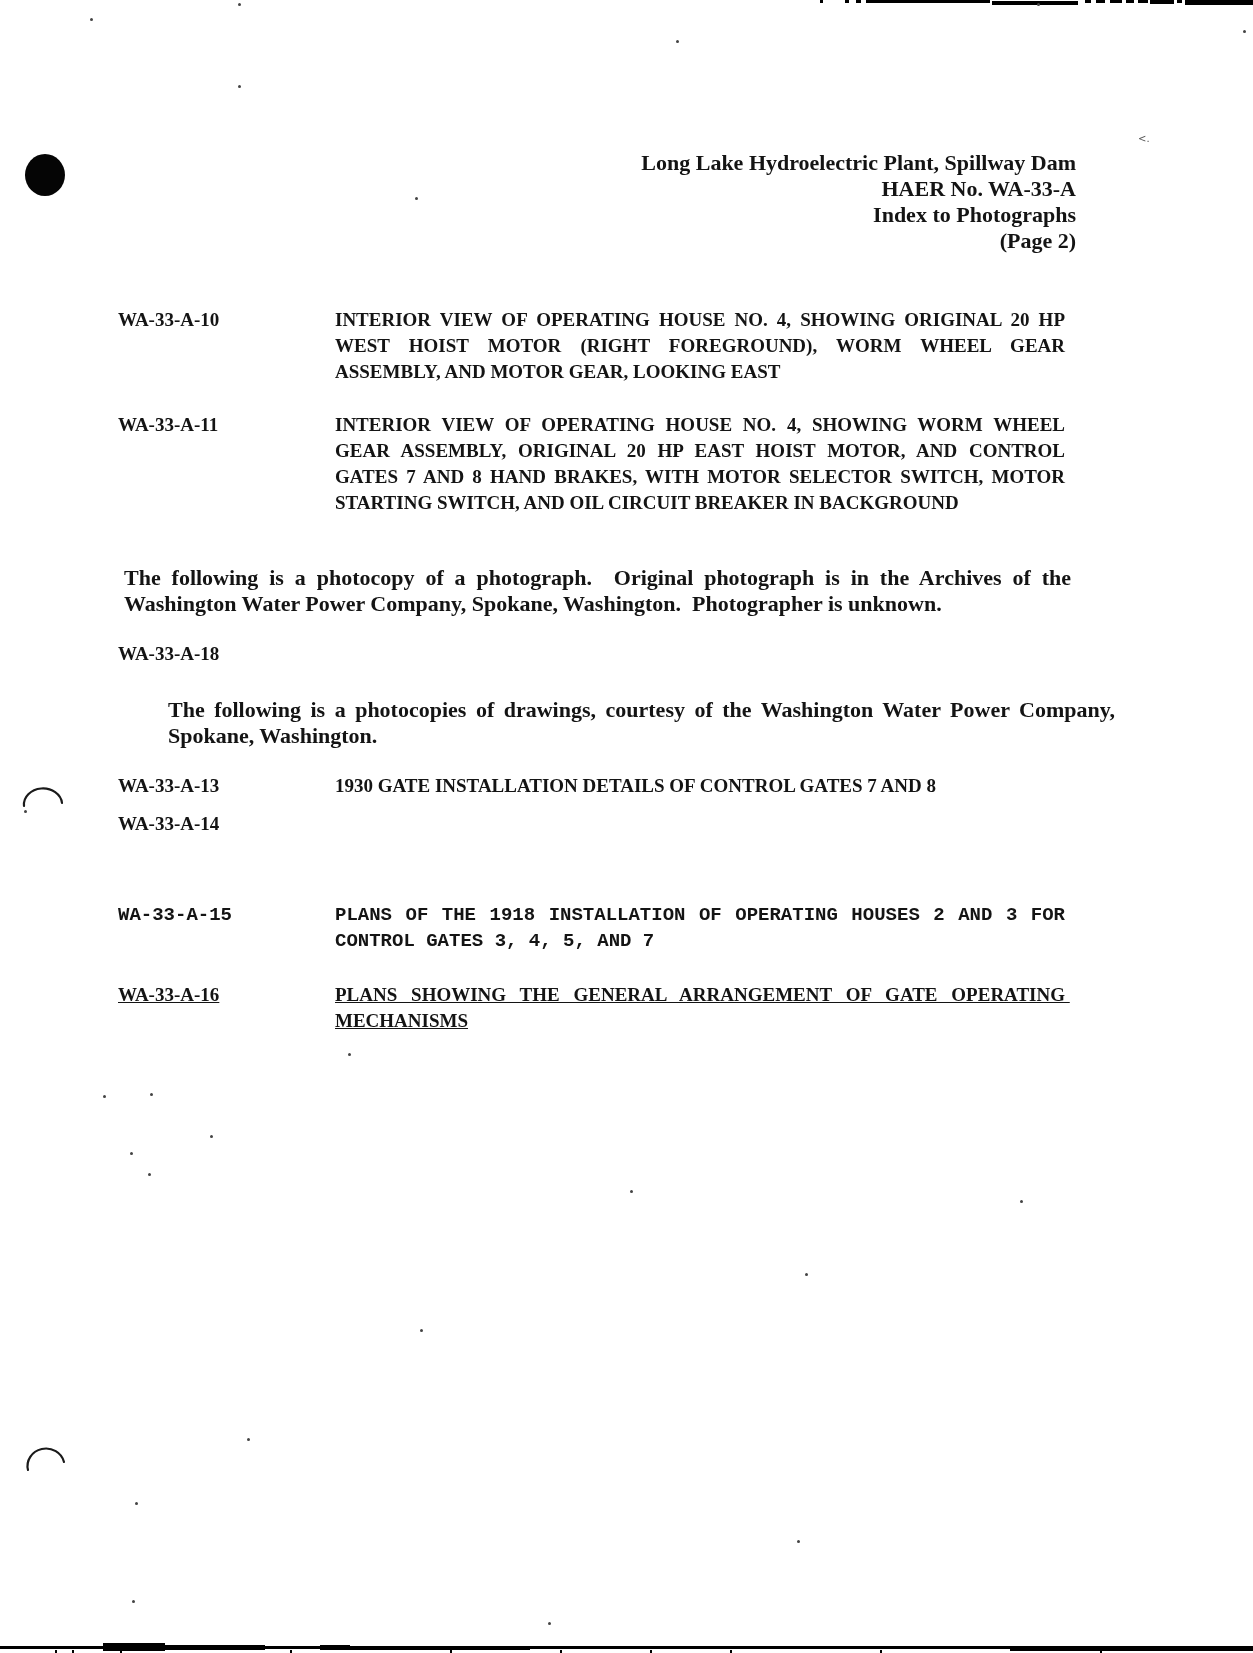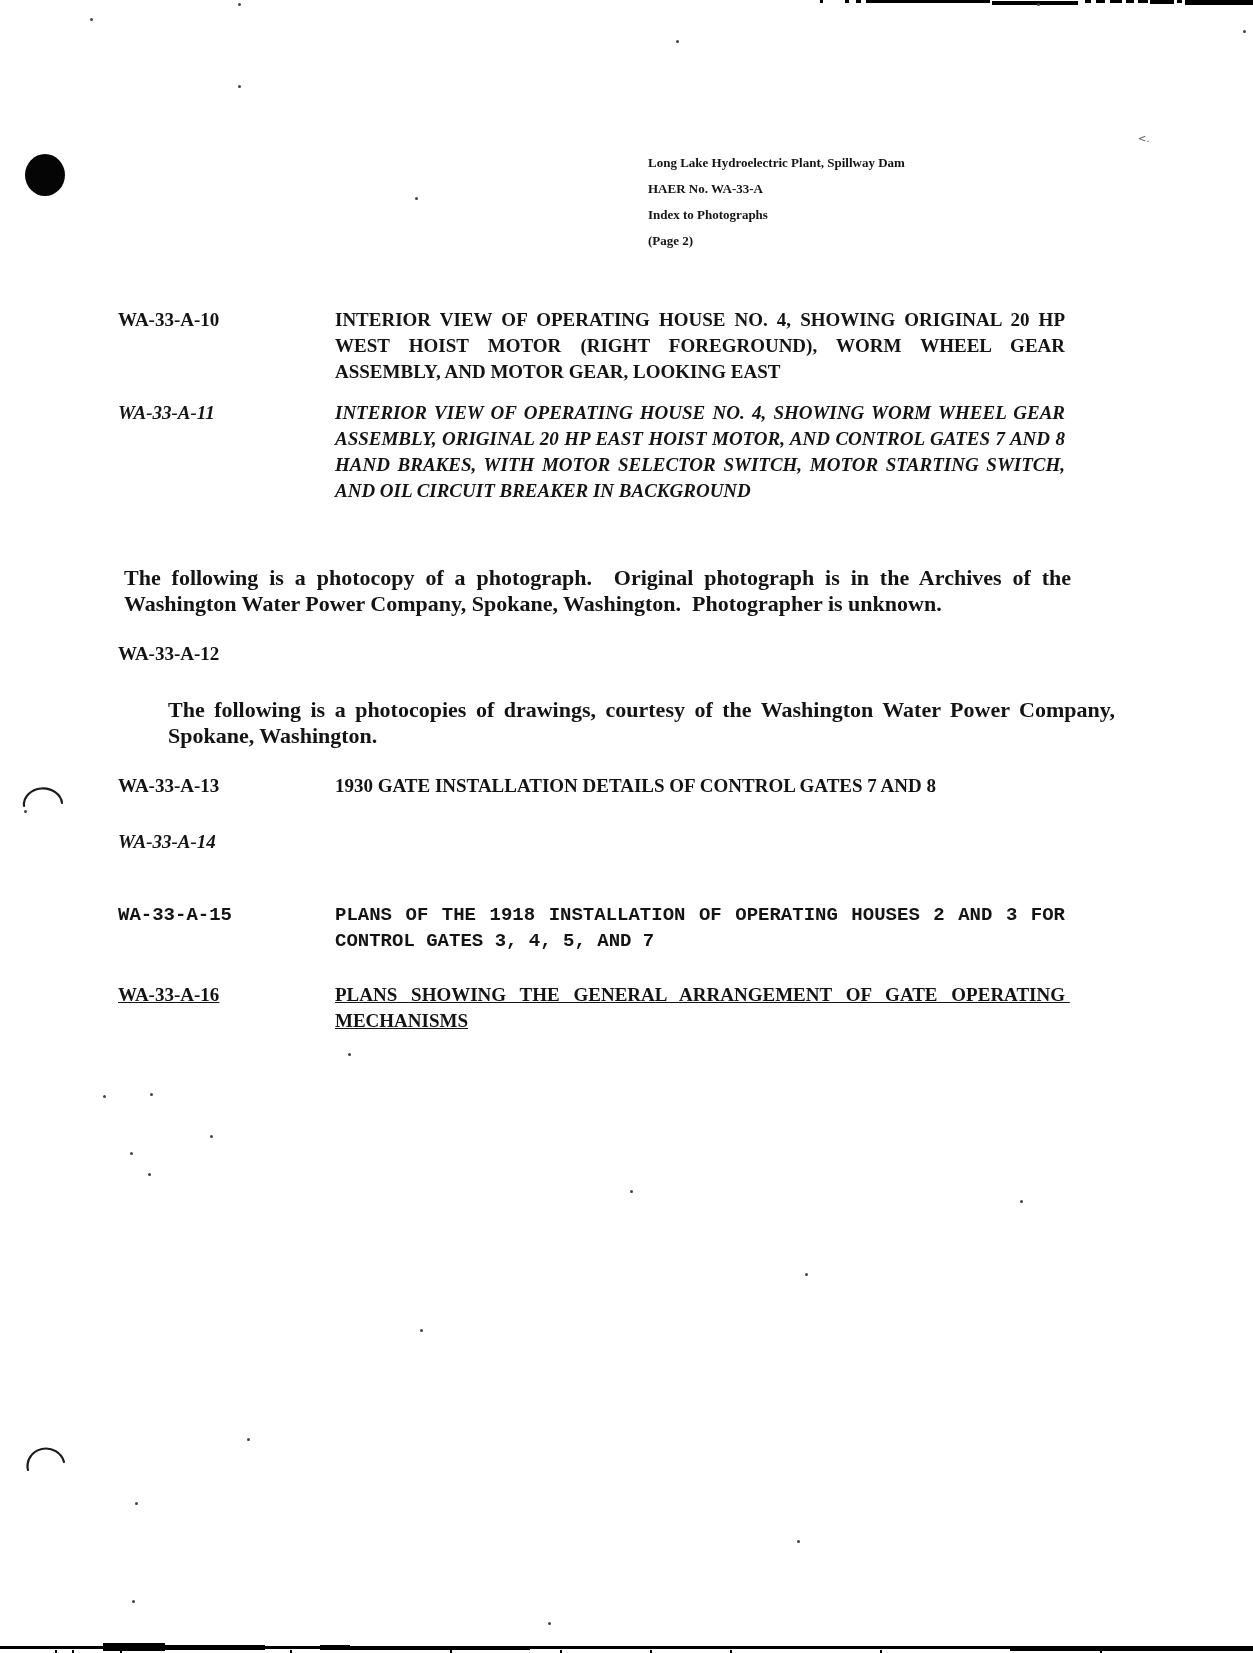--- a/index.html
+++ b/index.html
@@ -2,22 +2,22 @@
 <html><head>
 <meta charset="utf-8">
 <style>
   html,body{margin:0;padding:0;background:#e8e8e8;}
   .page{
     position:relative;width:1253px;height:1653px;background:#ffffff;
     font-family:"Liberation Serif", serif;color:#141414;overflow:hidden;
     font-weight:bold;
   }
   .header-block{
-    position:absolute;left:648px;top:150px;width:480px;
-    font-size:13px;line-height:26px;
+    position:absolute;left:596px;top:150px;width:480px;
+    font-size:22px;line-height:26px;text-align:right;
   }
   .entry{
     position:absolute;left:118px;width:947px;display:flex;align-items:flex-start;
     font-size:19px;line-height:26px;
   }
   .entry-id{width:217px;flex-shrink:0;}
   .entry-desc{flex:1;text-align:justify;white-space:pre-wrap;}
   .note{
     position:absolute;left:124px;width:947px;
     font-size:22px;line-height:26px;text-align:justify;white-space:pre-wrap;
@@ -110,39 +110,39 @@
     <div>HAER No. WA-33-A</div>
     <div>Index to Photographs</div>
     <div>(Page 2)</div>
   </div>
 
   <div class="entry" style="top:307px;">
     <div class="entry-id">WA-33-A-10</div>
     <div class="entry-desc">INTERIOR VIEW OF OPERATING HOUSE NO. 4, SHOWING ORIGINAL 20 HP WEST HOIST MOTOR (RIGHT FOREGROUND), WORM WHEEL GEAR ASSEMBLY, AND MOTOR GEAR, LOOKING EAST</div>
   </div>
 
-  <div class="entry" style="top:400px;font-style:italic;">
+  <div class="entry" style="top:412px;">
     <div class="entry-id">WA-33-A-11</div>
     <div class="entry-desc">INTERIOR VIEW OF OPERATING HOUSE NO. 4, SHOWING WORM WHEEL GEAR ASSEMBLY, ORIGINAL 20 HP EAST HOIST MOTOR, AND CONTROL GATES 7 AND 8 HAND BRAKES, WITH MOTOR SELECTOR SWITCH, MOTOR STARTING SWITCH, AND OIL CIRCUIT BREAKER IN BACKGROUND</div>
   </div>
 
   <div class="note" style="top:565px;">The following is a photocopy of a photograph.  Original photograph is in the Archives of the Washington Water Power Company, Spokane, Washington.  Photographer is unknown.</div>
 
   <div class="entry" style="top:641px;">
-    <div class="entry-id">WA-33-A-12</div>
+    <div class="entry-id">WA-33-A-18</div>
   </div>
 
   <div class="note" style="top:697px;margin-left:44px;">The following is a photocopies of drawings, courtesy of the Washington Water Power Company, Spokane, Washington.</div>
 
   <div class="entry" style="top:773px;">
     <div class="entry-id">WA-33-A-13</div>
     <div class="entry-desc">1930 GATE INSTALLATION DETAILS OF CONTROL GATES 7 AND 8</div>
   </div>
 
-  <div class="entry" style="top:829px;font-style:italic;">
+  <div class="entry" style="top:811px;">
     <div class="entry-id">WA-33-A-14</div>
   </div>
 
   <div class="entry" style="top:902px;font-family:Liberation Mono, monospace;">
     <div class="entry-id">WA-33-A-15</div>
     <div class="entry-desc">PLANS OF THE 1918 INSTALLATION OF OPERATING HOUSES 2 AND 3 FOR CONTROL GATES 3, 4, 5, AND 7</div>
   </div>
 
   <div class="entry" style="top:982px;text-decoration:underline;">
     <div class="entry-id">WA-33-A-16</div>

